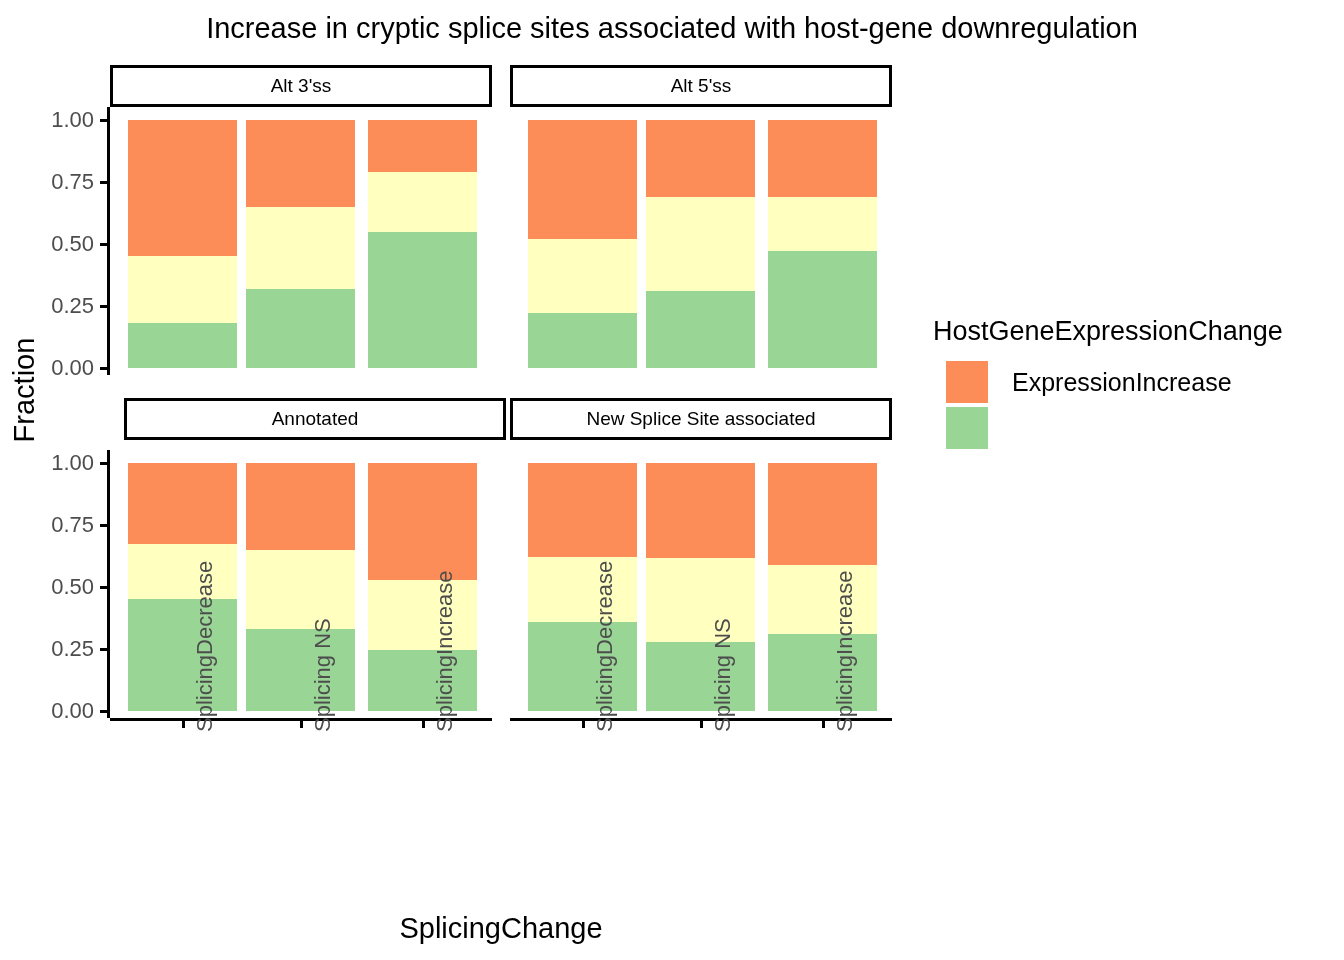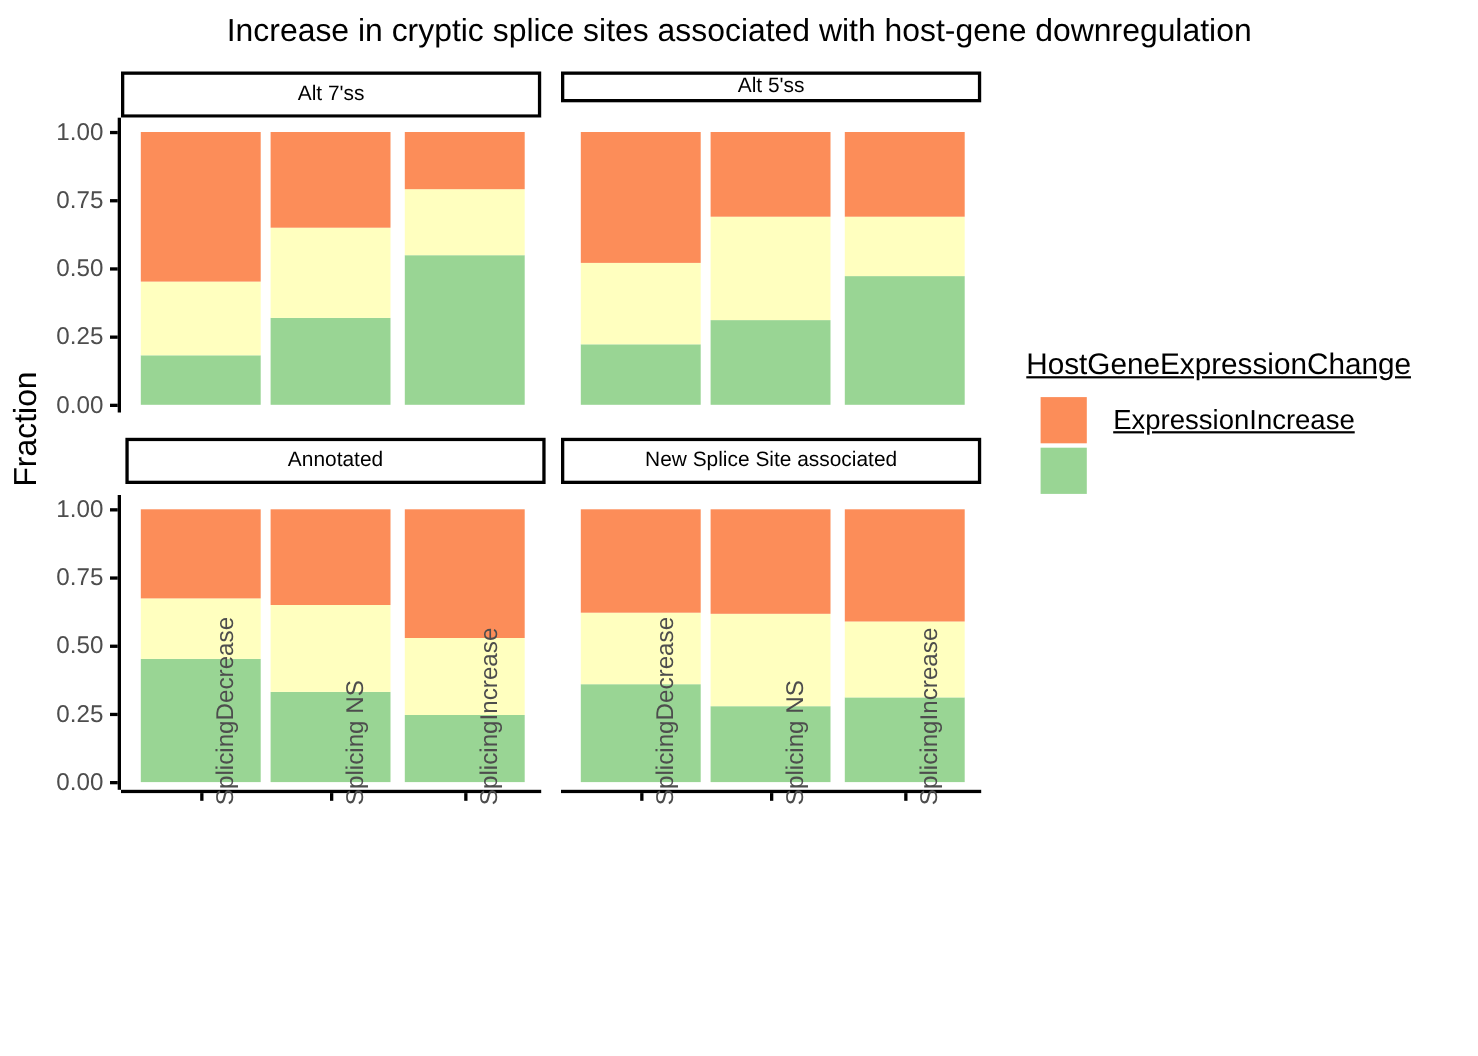--- a/index.html
+++ b/index.html
@@ -120,21 +120,20 @@
     color: #4d4d4d;
     white-space: nowrap;
     transform-origin: left top;
     transform: rotate(-90deg);
   }
   
   .legend {
     position: absolute;
     left: 933px;
     top: 316px;
-    text-decoration: underline;
   }
   .legend-title {
     font-size: 27px;
     color: #000;
     white-space: nowrap;
     margin-bottom: 12px;
   }
   .legend-item {
     display: flex;
     align-items: center;
@@ -155,45 +154,46 @@
 </style>
 </head>
 <body>
 
 <div id="plot">
 
   <div class="chart-title">Increase in cryptic splice sites associated with host-gene downregulation</div>
 
   <div class="y-axis-title">Fraction</div>
 
+  <div class="x-axis-title">SplicingChange</div>
 
   <div id="facets-root">
       <div class="strip" style="left: 110px; top: 65px; width: 382px; height: 42px;">
-        <span>Alt 7'ss</span>
+        <span>Alt 3'ss</span>
       </div>
       <div class="panel" style="left: 110px; top: 107px; width: 382px; height: 268px;">
         <div class="panel-inner">
           <div class="bar" style="left: 18px; width: 109px; top: 0px; height: 100%;">
             <div class="seg" style="top: 216.36px; height: 44.64px; background: rgb(153, 213, 148);"></div>
             <div class="seg" style="top: 149.4px; height: 66.96px; background: rgb(255, 255, 191);"></div>
             <div class="seg" style="top: 13px; height: 136.4px; background: rgb(252, 141, 89);"></div>
           </div>
           <div class="bar" style="left: 136px; width: 109px; top: 0px; height: 100%;">
             <div class="seg" style="top: 181.64px; height: 79.36px; background: rgb(153, 213, 148);"></div>
             <div class="seg" style="top: 99.8px; height: 81.84px; background: rgb(255, 255, 191);"></div>
             <div class="seg" style="top: 13px; height: 86.8px; background: rgb(252, 141, 89);"></div>
           </div>
           <div class="bar" style="left: 258px; width: 109px; top: 0px; height: 100%;">
             <div class="seg" style="top: 124.6px; height: 136.4px; background: rgb(153, 213, 148);"></div>
             <div class="seg" style="top: 65.08px; height: 59.52px; background: rgb(255, 255, 191);"></div>
             <div class="seg" style="top: 13px; height: 52.08px; background: rgb(252, 141, 89);"></div>
           </div>
         </div>
       </div>
-      <div class="strip" style="left: 510px; top: 65px; width: 382px; height: 28px;">
+      <div class="strip" style="left: 510px; top: 65px; width: 382px; height: 42px;">
         <span>Alt 5'ss</span>
       </div>
       <div class="panel" style="left: 510px; top: 107px; width: 382px; height: 268px;">
         <div class="panel-inner">
           <div class="bar" style="left: 18px; width: 109px; top: 0px; height: 100%;">
             <div class="seg" style="top: 206.44px; height: 54.56px; background: rgb(153, 213, 148);"></div>
             <div class="seg" style="top: 132.04px; height: 74.4px; background: rgb(255, 255, 191);"></div>
             <div class="seg" style="top: 13px; height: 119.04px; background: rgb(252, 141, 89);"></div>
           </div>
           <div class="bar" style="left: 136px; width: 109px; top: 0px; height: 100%;">
@@ -201,21 +201,21 @@
             <div class="seg" style="top: 89.88px; height: 94.24px; background: rgb(255, 255, 191);"></div>
             <div class="seg" style="top: 13px; height: 76.88px; background: rgb(252, 141, 89);"></div>
           </div>
           <div class="bar" style="left: 258px; width: 109px; top: 0px; height: 100%;">
             <div class="seg" style="top: 144.44px; height: 116.56px; background: rgb(153, 213, 148);"></div>
             <div class="seg" style="top: 89.88px; height: 54.56px; background: rgb(255, 255, 191);"></div>
             <div class="seg" style="top: 13px; height: 76.88px; background: rgb(252, 141, 89);"></div>
           </div>
         </div>
       </div>
-      <div class="strip" style="left: 114px; top: 398px; width: 382px; height: 42px;">
+      <div class="strip" style="left: 124px; top: 398px; width: 382px; height: 42px;">
         <span>Annotated</span>
       </div>
       <div class="panel" style="left: 110px; top: 450px; width: 382px; height: 268px;">
         <div class="panel-inner">
           <div class="bar" style="left: 18px; width: 109px; top: 0px; height: 100%;">
             <div class="seg" style="top: 149.4px; height: 111.6px; background: rgb(153, 213, 148);"></div>
             <div class="seg" style="top: 93.6px; height: 55.8px; background: rgb(255, 255, 191);"></div>
             <div class="seg" style="top: 13px; height: 80.6px; background: rgb(252, 141, 89);"></div>
           </div>
           <div class="bar" style="left: 136px; width: 109px; top: 0px; height: 100%;">

